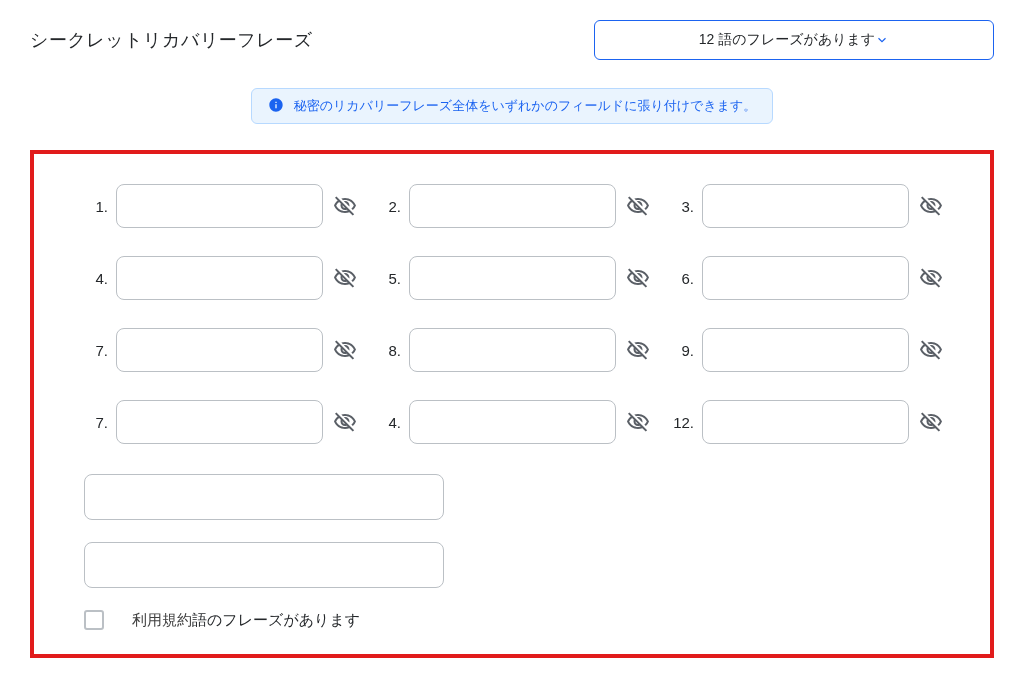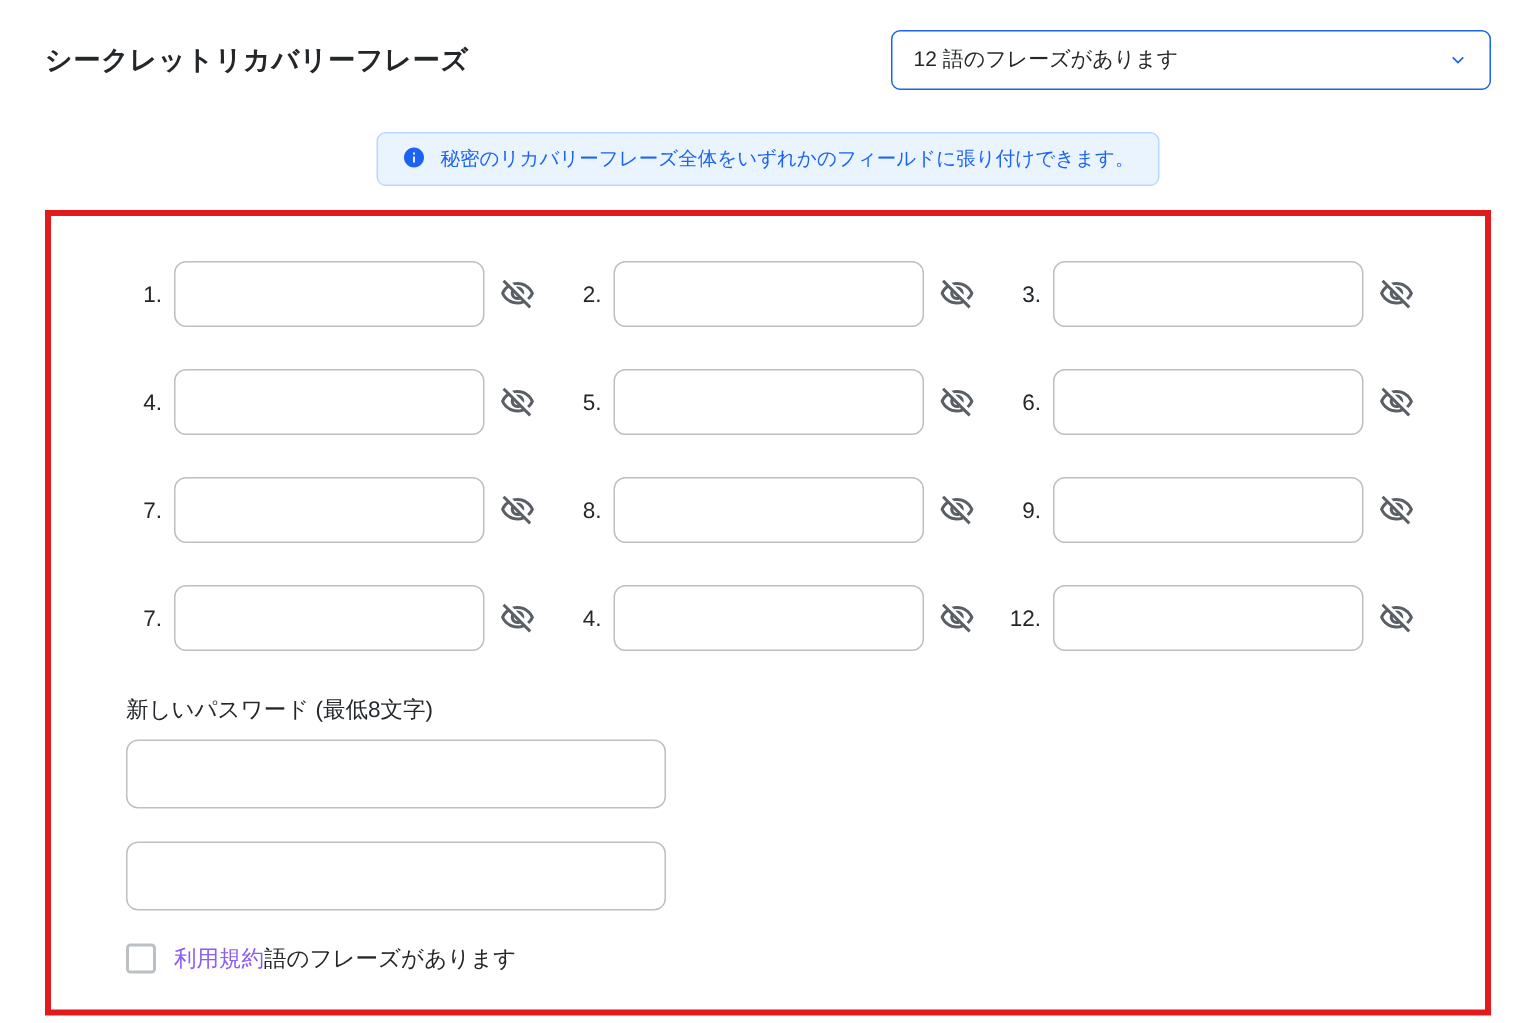--- a/index.html
+++ b/index.html
@@ -12,44 +12,44 @@
     }
     .header-row {
       display: flex;
       align-items: center;
       justify-content: space-between;
       gap: 40px;
       margin-bottom: 28px;
     }
     .page-title {
       font-size: 18px;
-      font-weight: 700;
+      font-weight: 400;
       letter-spacing: 0.5px;
       color: #24272a;
       flex: 0 0 auto;
     }
     .phrase-select {
       flex: 1;
       max-width: 400px;
       border: 1px solid #1b63f0;
       border-radius: 6px;
       padding: 10px 14px;
       display: flex;
       align-items: center;
-      justify-content: space-between;
+      justify-content: center;
       cursor: pointer;
       color: #24272a;
       font-size: 14px;
     }
     .phrase-select svg { width: 14px; height: 14px; stroke: #1b63f0; }
     .info-banner {
       display: flex;
       gap: 10px;
       width: fit-content;
-      margin: 0 auto 16px auto;
+      margin: 0 auto 26px auto;
       background: #eaf4fe;
       border: 1px solid #b7d9ff;
       border-radius: 6px;
       padding: 8px 16px;
       color: #1b63f0;
       font-size: 13px;
     }
     .info-banner .info-icon {
       width: 16px; height: 16px; flex: 0 0 auto; fill: #1b63f0;
     }
@@ -120,21 +120,21 @@
     }
     .checkbox {
       width: 20px;
       height: 20px;
       border: 2px solid #bbc0c5;
       border-radius: 3px;
       background: #fff;
       cursor: pointer;
       flex: 0 0 auto;
     }
-    .terms-link { color: #8b5cf6; cursor: pointer; }
+    .terms-link { color: #404040; cursor: pointer; margin-left: 16px; }
   </style>
 </head>
 <body>
 
 <div class="header-row">
   <div class="page-title">シークレットリカバリーフレーズ</div>
   <div class="phrase-select">
     <span>12 語のフレーズがあります</span>
     <svg viewBox="0 0 24 24" fill="none" stroke-width="2">
         <polyline points="6 9 12 15 18 9"></polyline>
@@ -268,21 +268,20 @@
       <input class="word-input" type="password" style="">
       <button class="eye-btn">
         <svg viewBox="0 0 24 24">
             <path d="M12 6c3.79 0 7.17 2.13 8.82 5.5-.59 1.22-1.42 2.27-2.41 3.12l1.41 1.41c1.39-1.23 2.49-2.77 3.18-4.53C21.27 7.11 17 4 12 4c-1.27 0-2.49.2-3.64.57l1.65 1.65C10.66 6.09 11.32 6 12 6zm-1.07 1.14L13 9.21c.57.25 1.03.71 1.28 1.28l2.07 2.07c.08-.34.14-.7.14-1.07C16.5 9.01 14.48 7 12 7c-.37 0-.72.05-1.07.14zM2.01 3.87l2.68 2.68C3.06 7.83 1.77 9.53 1 11.5 2.73 15.89 7 19 12 19c1.52 0 2.98-.29 4.32-.82l3.42 3.42 1.41-1.41L3.42 2.45 2.01 3.87zm7.5 7.5l2.61 2.61c-.04.01-.08.02-.12.02-1.38 0-2.5-1.12-2.5-2.5 0-.05.01-.08.01-.13zm-3.4-3.4l1.75 1.75c-.23.55-.36 1.15-.36 1.78 0 2.48 2.02 4.5 4.5 4.5.63 0 1.23-.13 1.77-.36l.98.98c-.88.24-1.8.38-2.75.38-3.79 0-7.17-2.13-8.82-5.5.7-1.43 1.72-2.61 2.93-3.53z"></path>
           </svg>
       </button>
     </div>
   </div>
 
   <div class="field-group">
-    <div class="field-label">新しいパスワード (最低8文字)</div>
     <input class="text-input" type="password" style="">
   </div>
 
   <div class="field-group">
     <input class="text-input" type="password" style="">
   </div>
 
   <div class="terms-row">
     <div class="checkbox"></div>
     <span>

